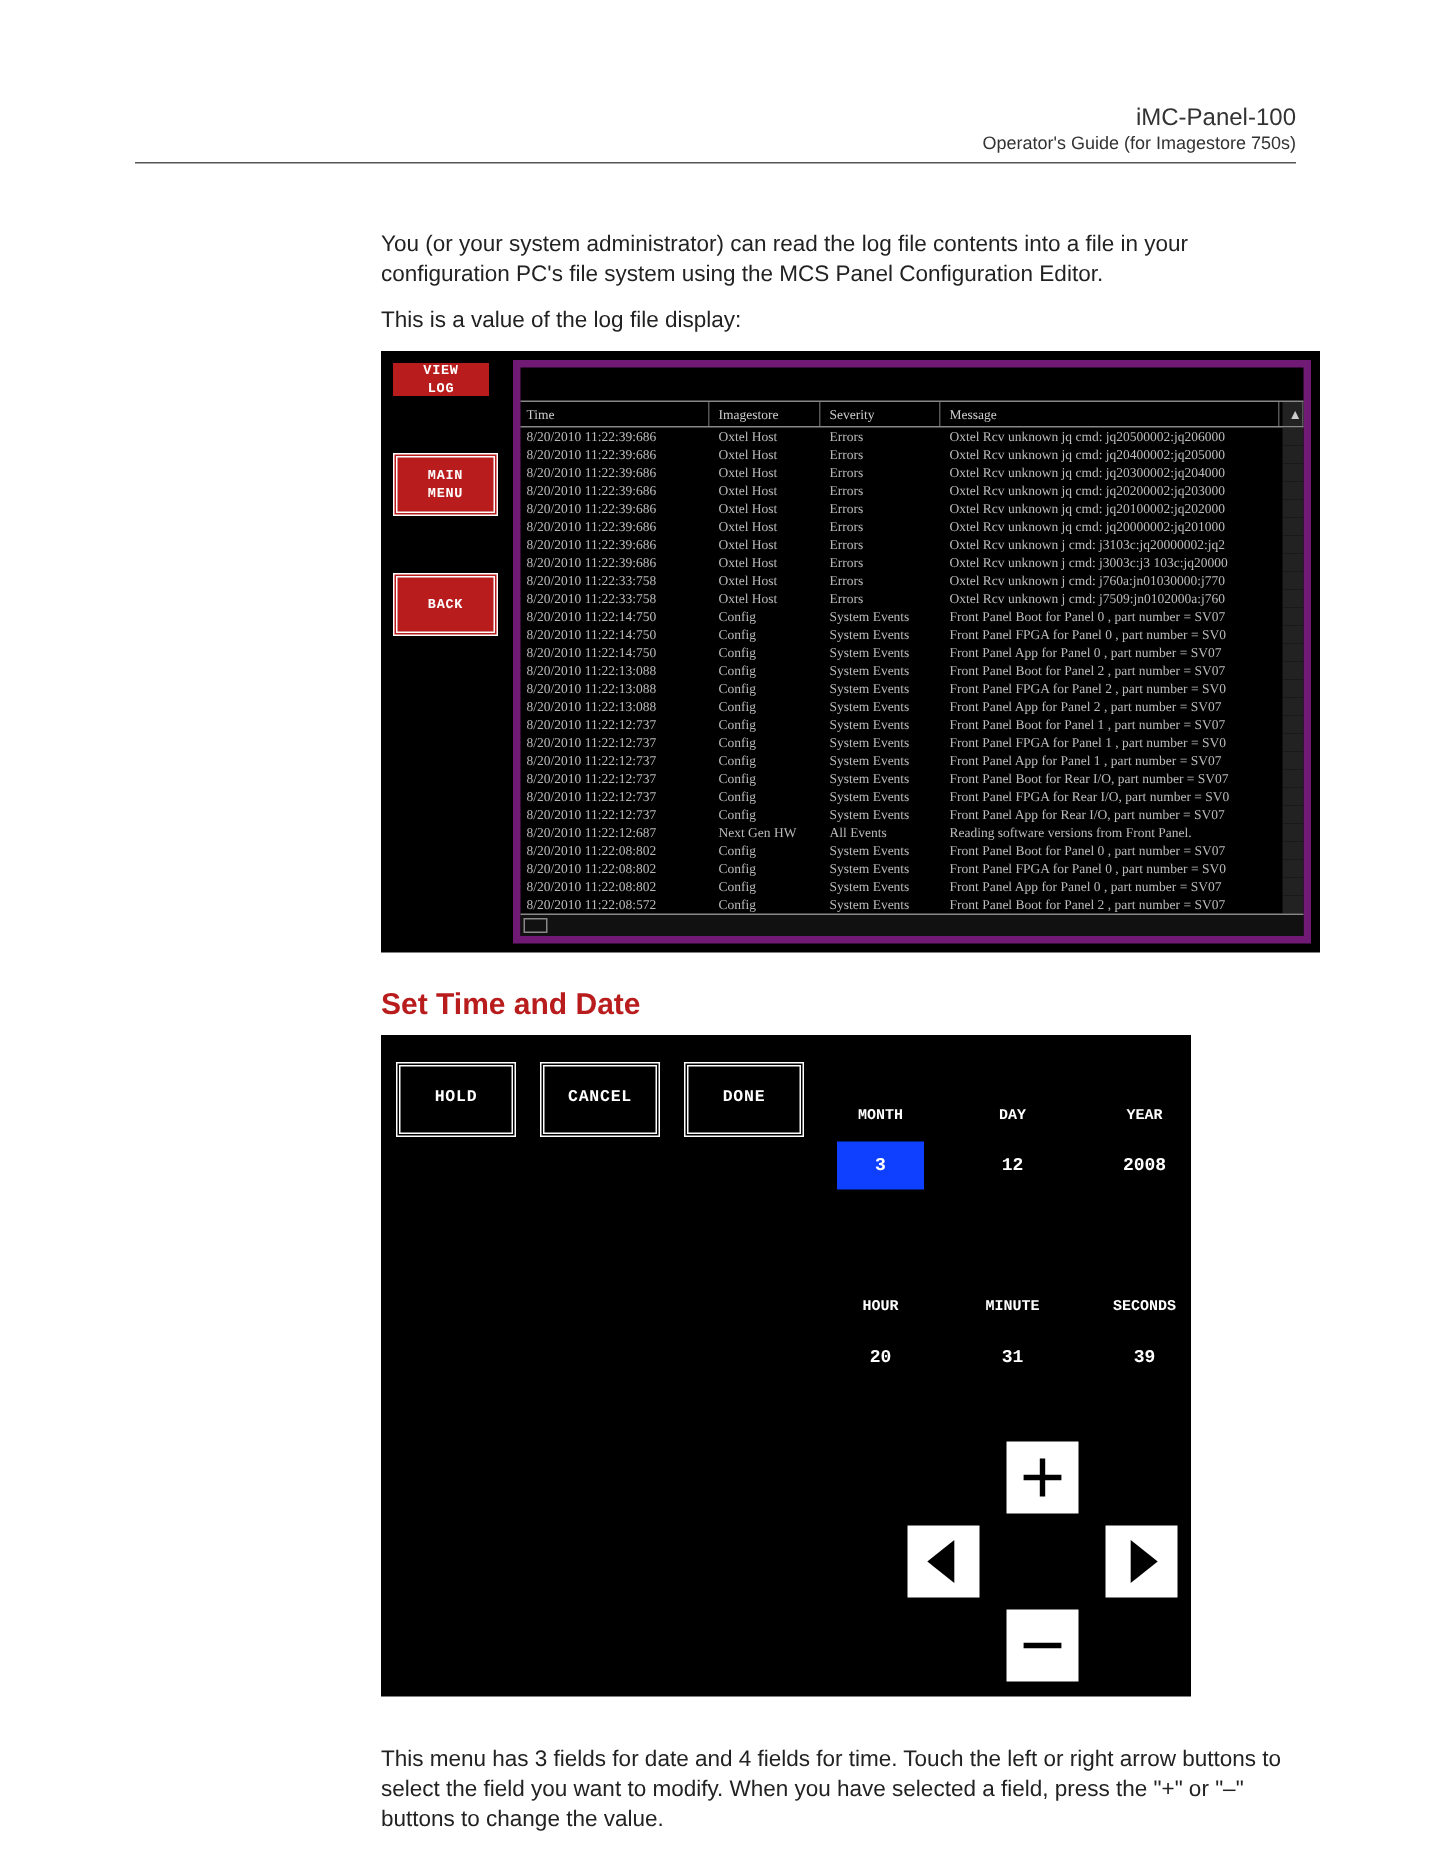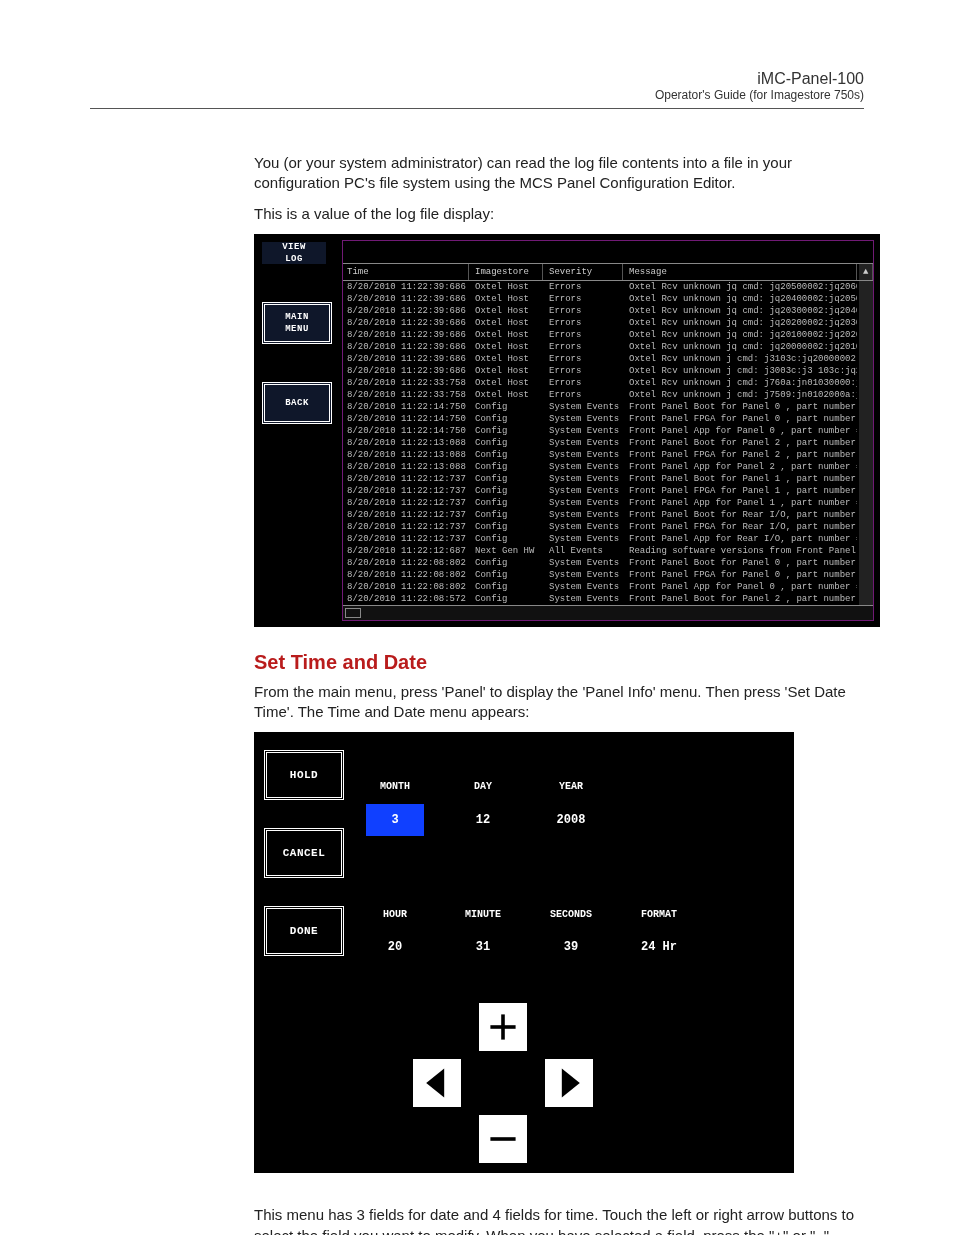--- a/index.html
+++ b/index.html
@@ -57,29 +57,29 @@
     height: 36px;
     border: 3px double #fff;
     color: #fff;
     font-family: "Courier New", monospace;
     font-size: 9px;
     font-weight: bold;
     display: flex;
     align-items: center;
     justify-content: center;
     text-align: center;
-    background: #0f172a;
+    background: #b91c1c;
     letter-spacing: 0.5px;
   }
   .swbtn.nobd { border: none; height: 22px; }
   .logtable-wrap {
     flex: 1;
-    border: 1px solid #701a75;
+    border: 5px solid #701a75;
     background: #000;
-    font-family: Liberation Mono, monospace;
+    font-family: Liberation Serif, serif;
     font-size: 9px;
     color: #ccc;
   }
   .logtable-wrap .toolbar { height: 22px; border-bottom: 1px solid #888; }
   .loghead, .logrow {
     display: grid;
     grid-template-columns: 126px 72px 78px 1fr 14px;
     column-gap: 2px;
   }
   .loghead { border-bottom: 1px solid #888; }
@@ -103,21 +103,21 @@
   
   .dtpanel {
     background: #000;
     padding: 10px;
     width: 520px;
     display: flex;
     gap: 22px;
     font-family: "Courier New", monospace;
     color: #fff;
   }
-  .dtbtns { display: flex; flex-direction: column; gap: 28px; padding-top: 8px; }
+  .dtbtns { display: flex; gap: 16px; padding-top: 8px; }
   .dtbtn {
     width: 74px;
     height: 44px;
     border: 3px double #fff;
     display: flex;
     align-items: center;
     justify-content: center;
     font-size: 11px;
     font-weight: bold;
     letter-spacing: 0.5px;
@@ -380,21 +380,20 @@
               <div class="scrollcol"></div>
             </div>
           </div>
         <div class="logfoot">
           <div class="thumb"></div>
         </div>
       </div>
     </div>
 
     <h2 class="section">Set Time and Date</h2>
-    <p>From the main menu, press 'Panel' to display the 'Panel Info' menu. Then press 'Set Date Time'. The Time and Date menu appears:</p>
 
     <div class="dtpanel">
       <div class="dtbtns">
         <div class="dtbtn">HOLD</div>
         <div class="dtbtn">CANCEL</div>
         <div class="dtbtn">DONE</div>
       </div>
       <div class="dtgrid">
         <div class="dtrow">
           <div class="dtlabel">MONTH</div>

